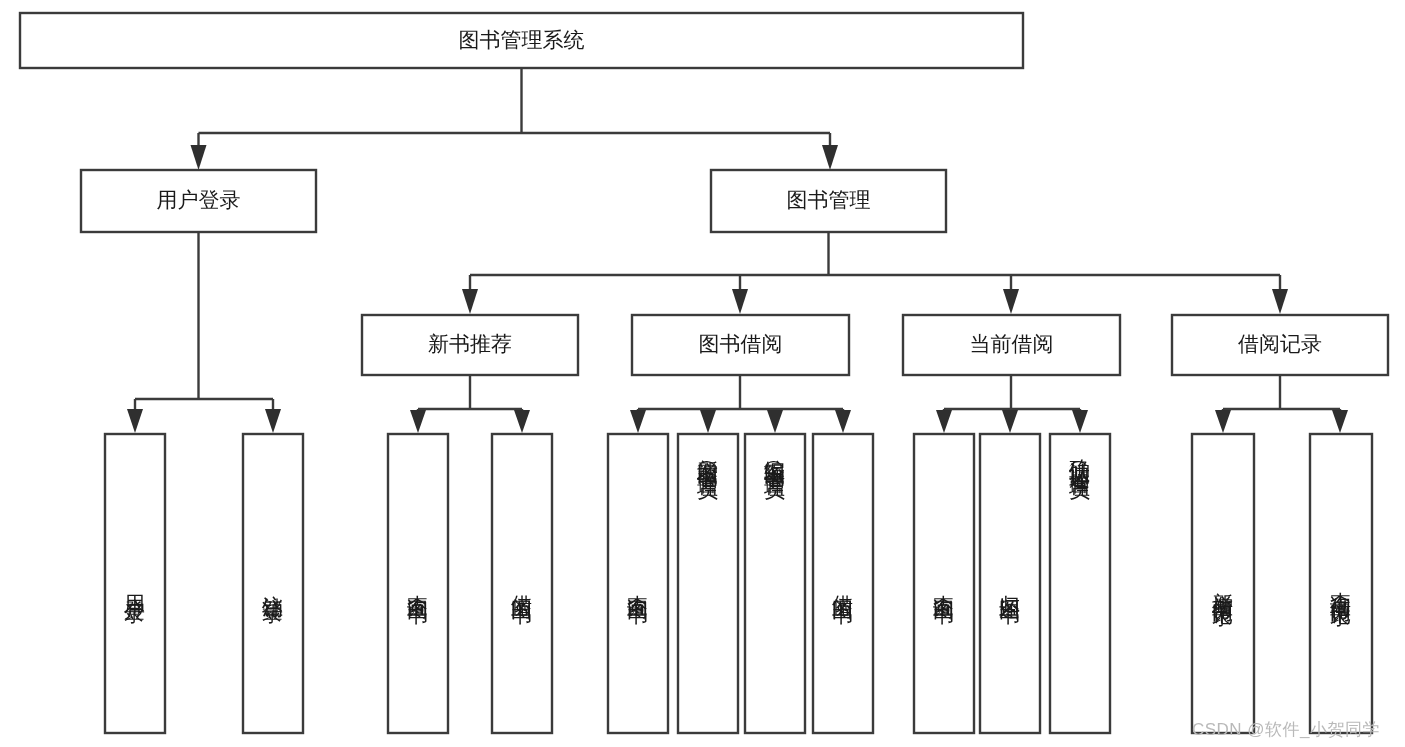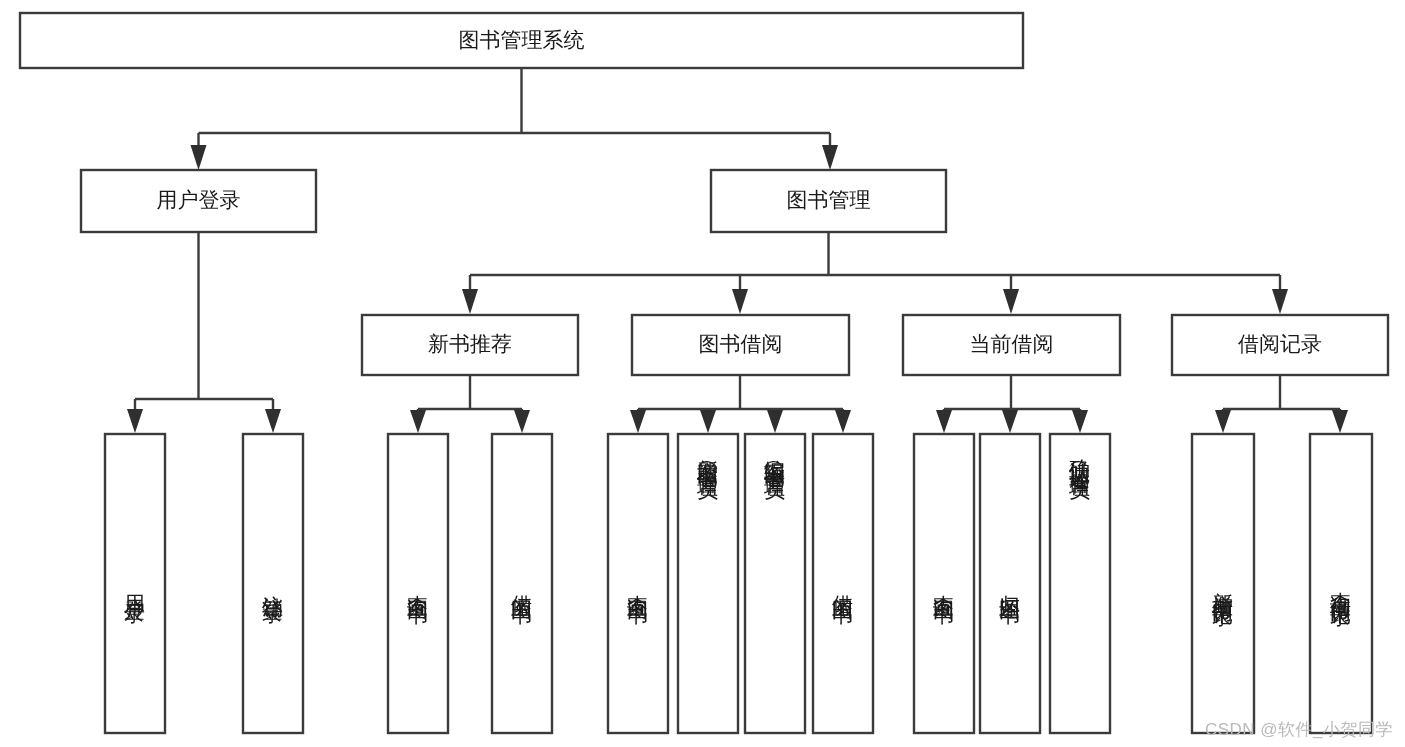--- a/index.html
+++ b/index.html
@@ -60,21 +60,21 @@
     text-orientation: upright;
     font-family: "Liberation Sans", "DejaVu Sans", sans-serif;
     font-size: 21px;
     line-height: 1;
     letter-spacing: 3px;
     color: #1a1a1a;
     white-space: nowrap;
   }
   .watermark {
     position: absolute;
-    right: 12px;
+    right: 25px;
     bottom: 6px;
     font-family: "Liberation Sans", "DejaVu Sans", sans-serif;
     font-size: 17px;
     color: #b9b9b9;
     letter-spacing: 0.5px;
     white-space: nowrap;
   }
 </style>
 </head>
 <body>

